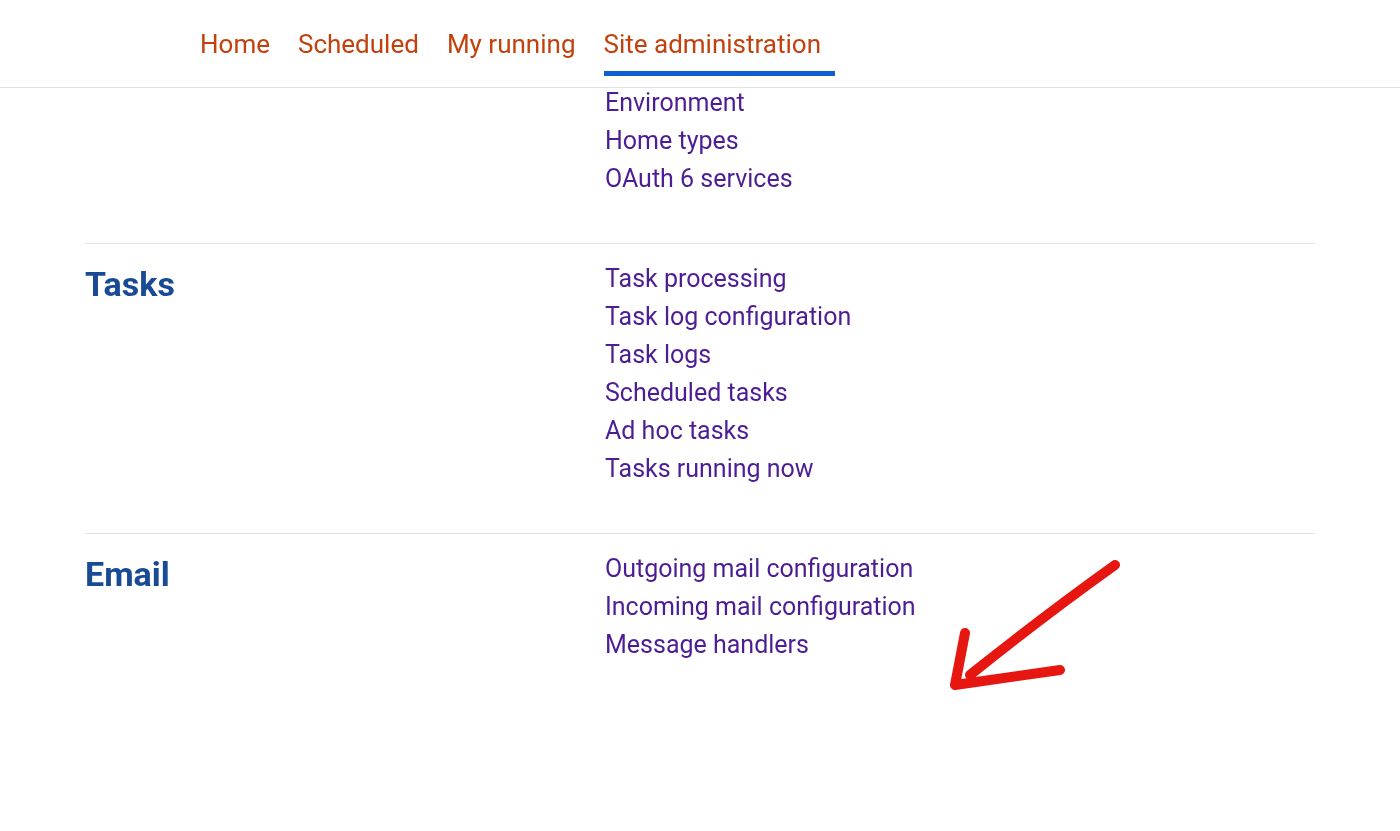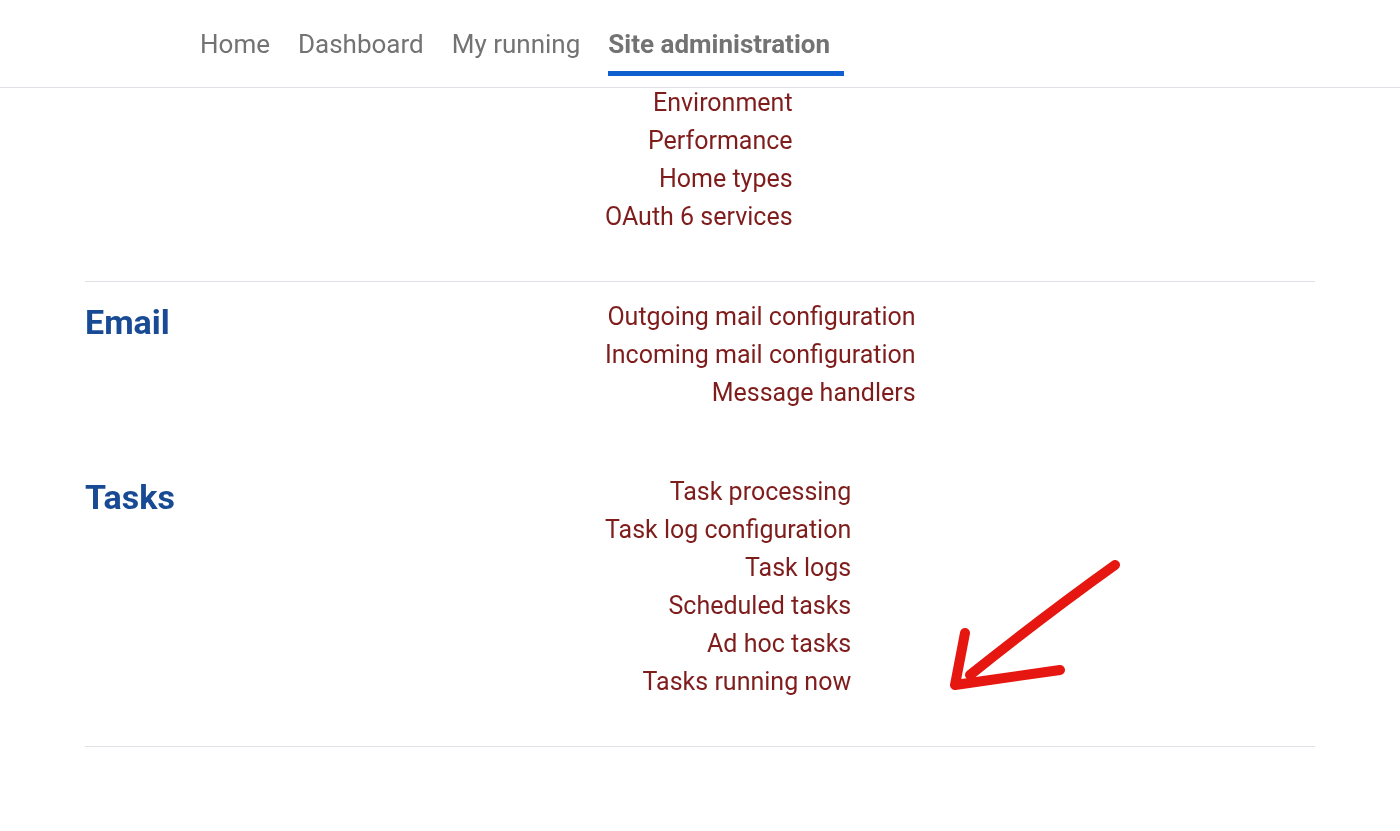--- a/index.html
+++ b/index.html
@@ -16,30 +16,30 @@
       display: flex;
       gap: 28px;
       padding: 0 200px;
       border-bottom: 1px solid #dee2e6;
       height: 88px;
       align-items: center;
     }
     .nav-item {
       font-size: 26px;
       font-weight: 400;
-      color: #737373;
+      color: #c2410c;
       cursor: pointer;
       text-decoration: none;
       height: 64px;
       display: flex;
       align-items: center;
       position: relative;
     }
     .nav-item.active {
-      font-weight: 700;
+      font-weight: 400;
     }
     .nav-item.active::after {
       content: "";
       position: absolute;
       left: 0;
       right: -14px;
       bottom: 0;
       height: 5px;
       background: #0f5fd0;
     }
@@ -64,75 +64,73 @@
       color: #194a94;
       cursor: pointer;
     }
     .section-links {
       display: flex;
       flex-direction: column;
       gap: 9px;
     }
     .admin-link {
       font-size: 25px;
-      color: #7f1d1d;
+      color: #4c1d95;
       text-decoration: none;
       cursor: pointer;
-      text-align: right;
     }
     .arrow-annotation {
       position: absolute;
       pointer-events: none;
     }
   </style>
 </head>
 <body>
 
 <nav class="navbar">
   <a class="nav-item">Home</a>
-  <a class="nav-item">Dashboard</a>
+  <a class="nav-item">Scheduled</a>
   <a class="nav-item">My running</a>
   <a class="nav-item active">Site administration</a>
 </nav>
 
 <div class="content">
 
   <div class="section">
     <div class="section-title-col"></div>
     <div class="section-links">
       <a class="admin-link">Environment</a>
-      <a class="admin-link">Performance</a>
       <a class="admin-link">Home types</a>
       <a class="admin-link">OAuth 6 services</a>
-    </div>
-  </div>
-
-  <div class="section" style="border-bottom:none;">
-    <div class="section-title-col">
-      <h2 class="section-title">Email</h2>
-    </div>
-    <div class="section-links">
-      <a class="admin-link">Outgoing mail configuration</a>
-      <a class="admin-link">Incoming mail configuration</a>
-      <a class="admin-link">Message handlers</a>
     </div>
   </div>
 
   <div class="section">
     <div class="section-title-col">
       <h2 class="section-title">Tasks</h2>
     </div>
     <div class="section-links">
       <a class="admin-link">Task processing</a>
       <a class="admin-link">Task log configuration</a>
       <a class="admin-link">Task logs</a>
       <a class="admin-link">Scheduled tasks</a>
       <a class="admin-link">Ad hoc tasks</a>
       <a class="admin-link">Tasks running now</a>
     </div>
   </div>
 
+  <div class="section" style="border-bottom:none;">
+    <div class="section-title-col">
+      <h2 class="section-title">Email</h2>
+    </div>
+    <div class="section-links">
+      <a class="admin-link">Outgoing mail configuration</a>
+      <a class="admin-link">Incoming mail configuration</a>
+      <a class="admin-link">Message handlers</a>
+    </div>
+  </div>
+
 </div>
 
 <svg class="arrow-annotation" style="left:935px; top:555px;" width="200" height="160" viewBox="0 0 200 160">
   <path d="M 180 10 Q 110 60 35 120" stroke="#e61610" stroke-width="10" stroke-linecap="round" fill="none"></path>
   <path d="M 30 78 L 20 130 L 125 115" stroke="#e61610" stroke-width="10" stroke-linecap="round" stroke-linejoin="round" fill="none"></path>
 </svg>
 
 </body></html>

